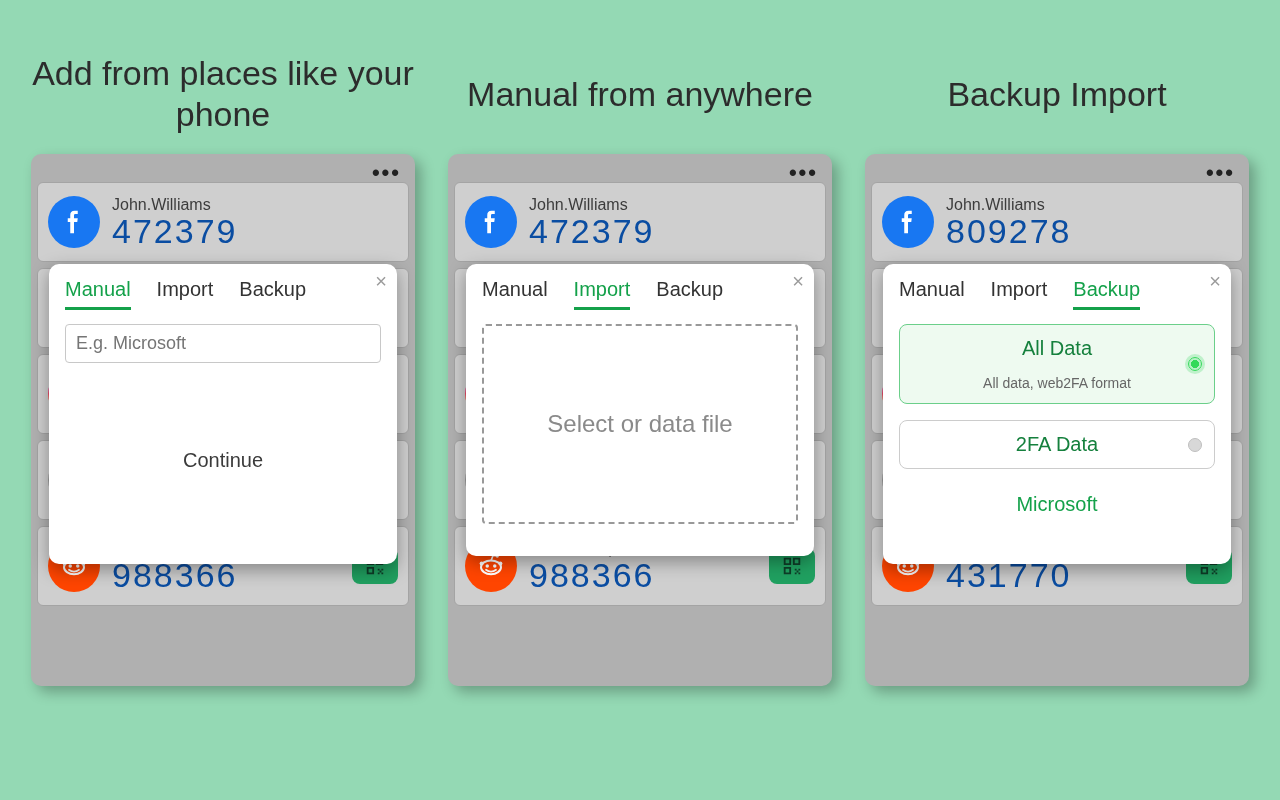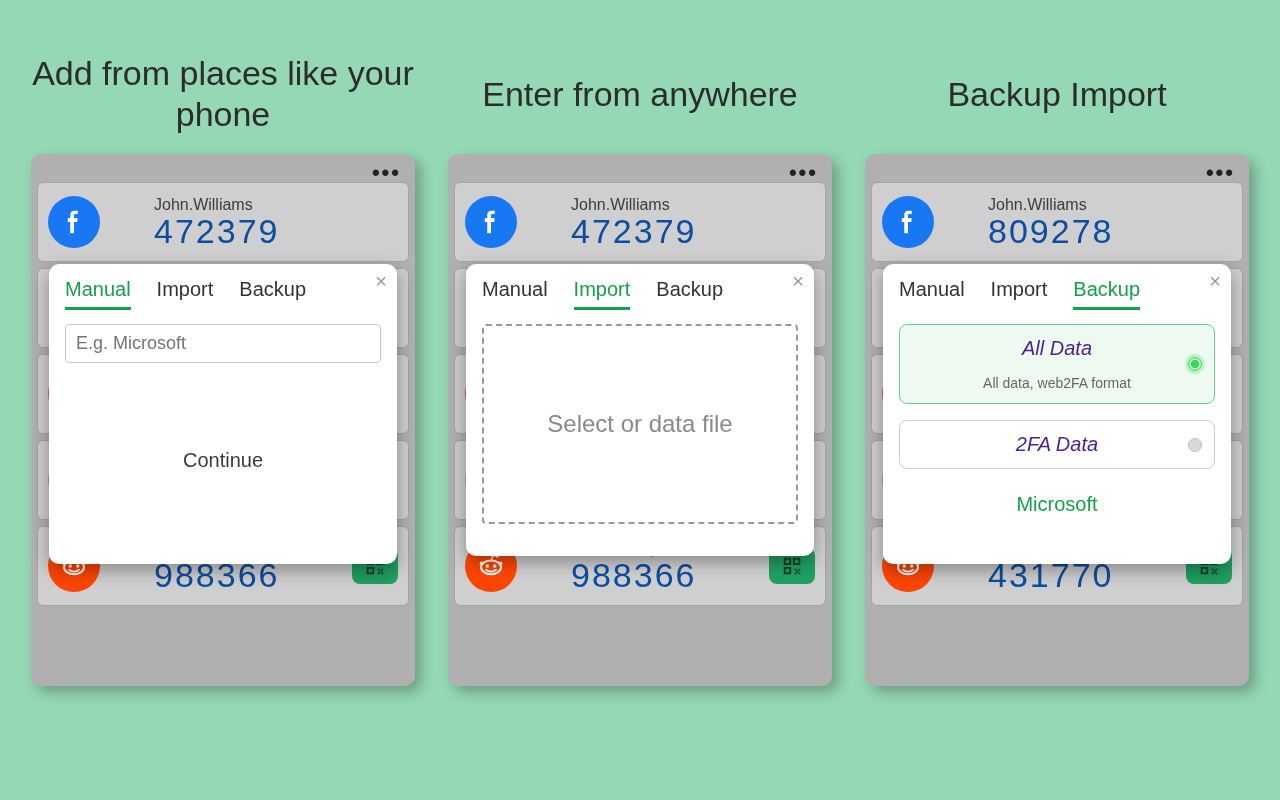--- a/index.html
+++ b/index.html
@@ -56,21 +56,20 @@
   }
   .entry {
     background: #cfcfcf;
     border: 1px solid #a4a4a4;
     border-radius: 6px;
     height: 80px;
     display: flex;
     align-items: center;
     padding: 0 10px;
     position: relative;
-    gap: 42px;
   }
   .entry .icon {
     width: 52px; height: 52px;
     border-radius: 50%;
     flex: 0 0 52px;
     margin-right: 12px;
     display: flex;
     align-items: center;
     justify-content: center;
   }
@@ -130,21 +129,21 @@
   }
   
   .opt {
     border:1px solid #ccc; border-radius:8px;
     padding:12px 14px; margin-bottom:16px;
     position:relative; cursor:pointer;
   }
   .opt.selected {
     background:#eefaf0; border-color:#6bcf8a;
   }
-  .opt-title { text-align:center; font-size:20px; color:#4c1d95;font-style:italic; }
+  .opt-title { text-align:center; font-size:20px; color:#15803d; }
   .opt-sub   { text-align:center; font-size:14px; color:#666; margin-top:15px;}
   .radio {
     position:absolute; right:12px; top:50%; transform:translateY(-50%);
     width:14px;height:14px;border-radius:50%;
     background:#d8d8d8; border:1px solid #bfbfbf;
   }
   .opt.selected .radio {
     background: radial-gradient(circle, #34d95a 0 45%, #b7f0c6 46% 100%);
     border-color:#34d95a;
     box-shadow:0 0 0 3px rgba(52,217,90,.25);
@@ -221,21 +220,21 @@
         <span class="tab">Import</span>
         <span class="tab">Backup</span>
       </div>
       <input class="text-input" placeholder="E.g. Microsoft" style="">
       <div class="continue">Continue</div>
     </div>
   </div>
 </div>
 
 <div class="col">
-  <div class="col-heading">Enter from anywhere</div>
+  <div class="col-heading">Manual from anywhere</div>
   <div class="phone">
     <div class="more-dots">•••</div>
     <div class="entries">
       <div class="entry">
         <div class="icon fb">
           <svg viewBox="0 0 24 24" width="30" height="30" fill="#fff">
               <path d="M15 3h-2.5C10 3 9 4.3 9 6.5V9H7v3h2v9h3v-9h2.6l.4-3H12V6.8c0-.9.2-1.3 1.2-1.3H15V3z"></path>
             </svg>
         </div>
         <div class="entry-text">

